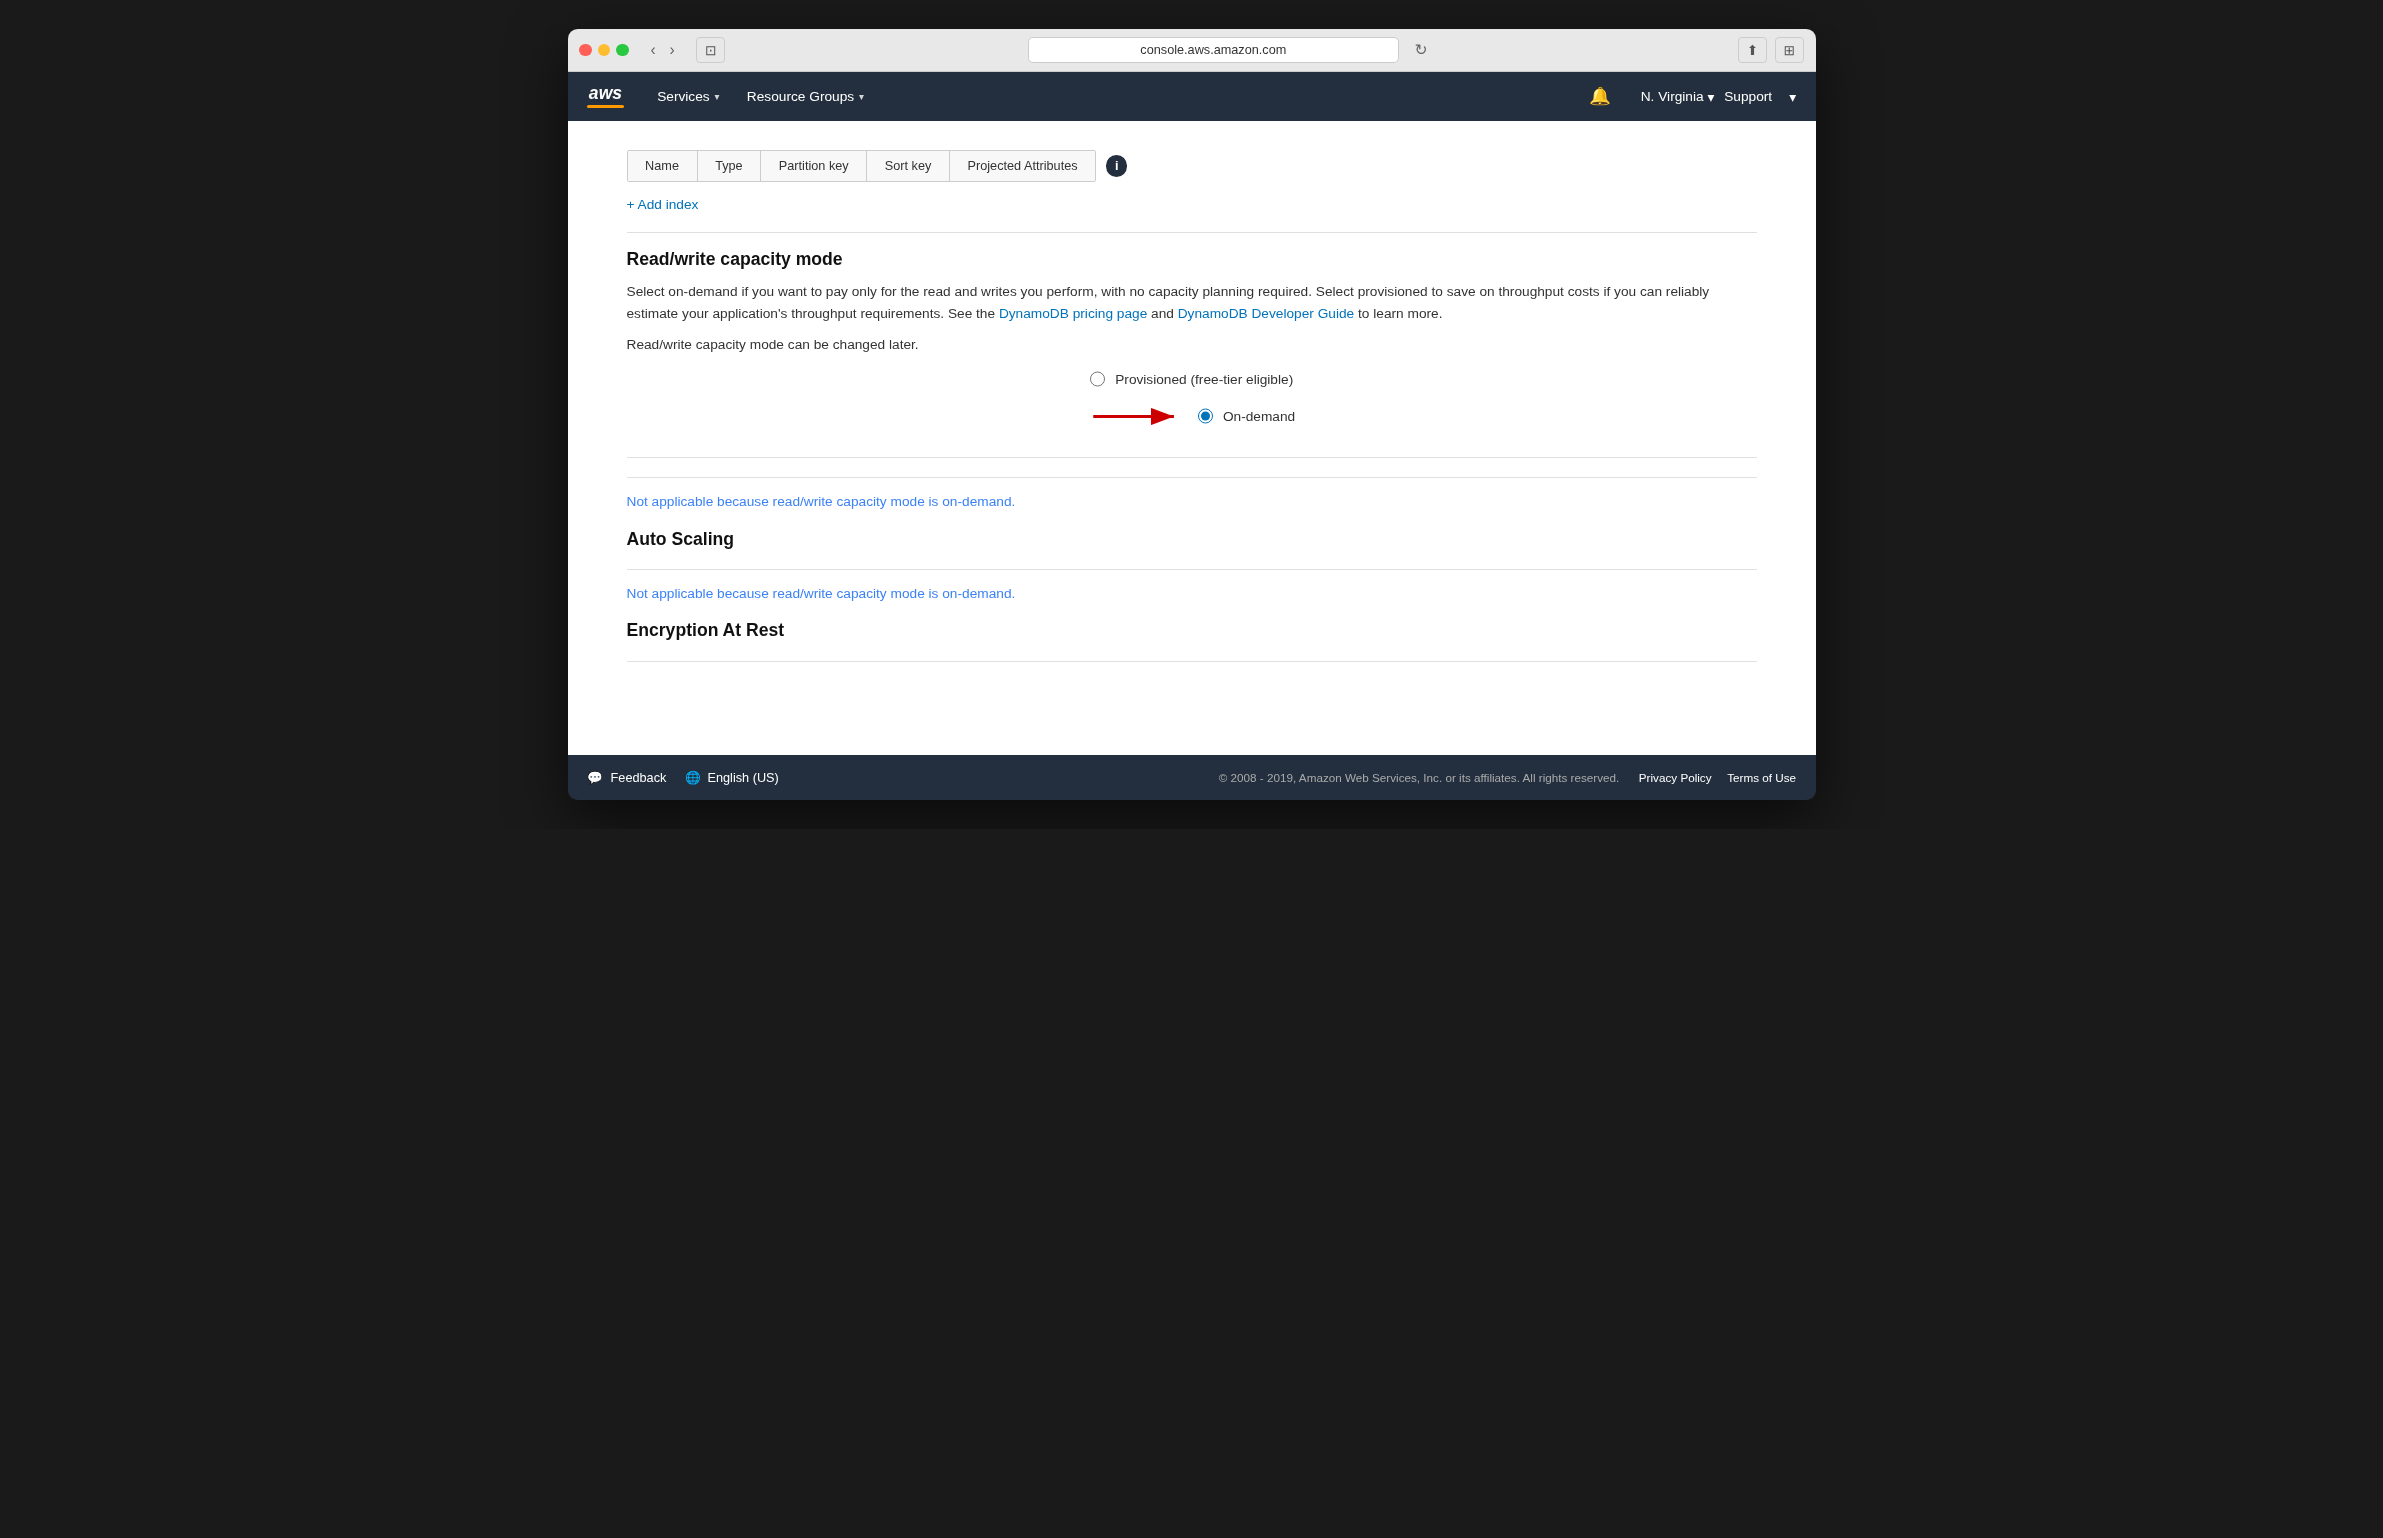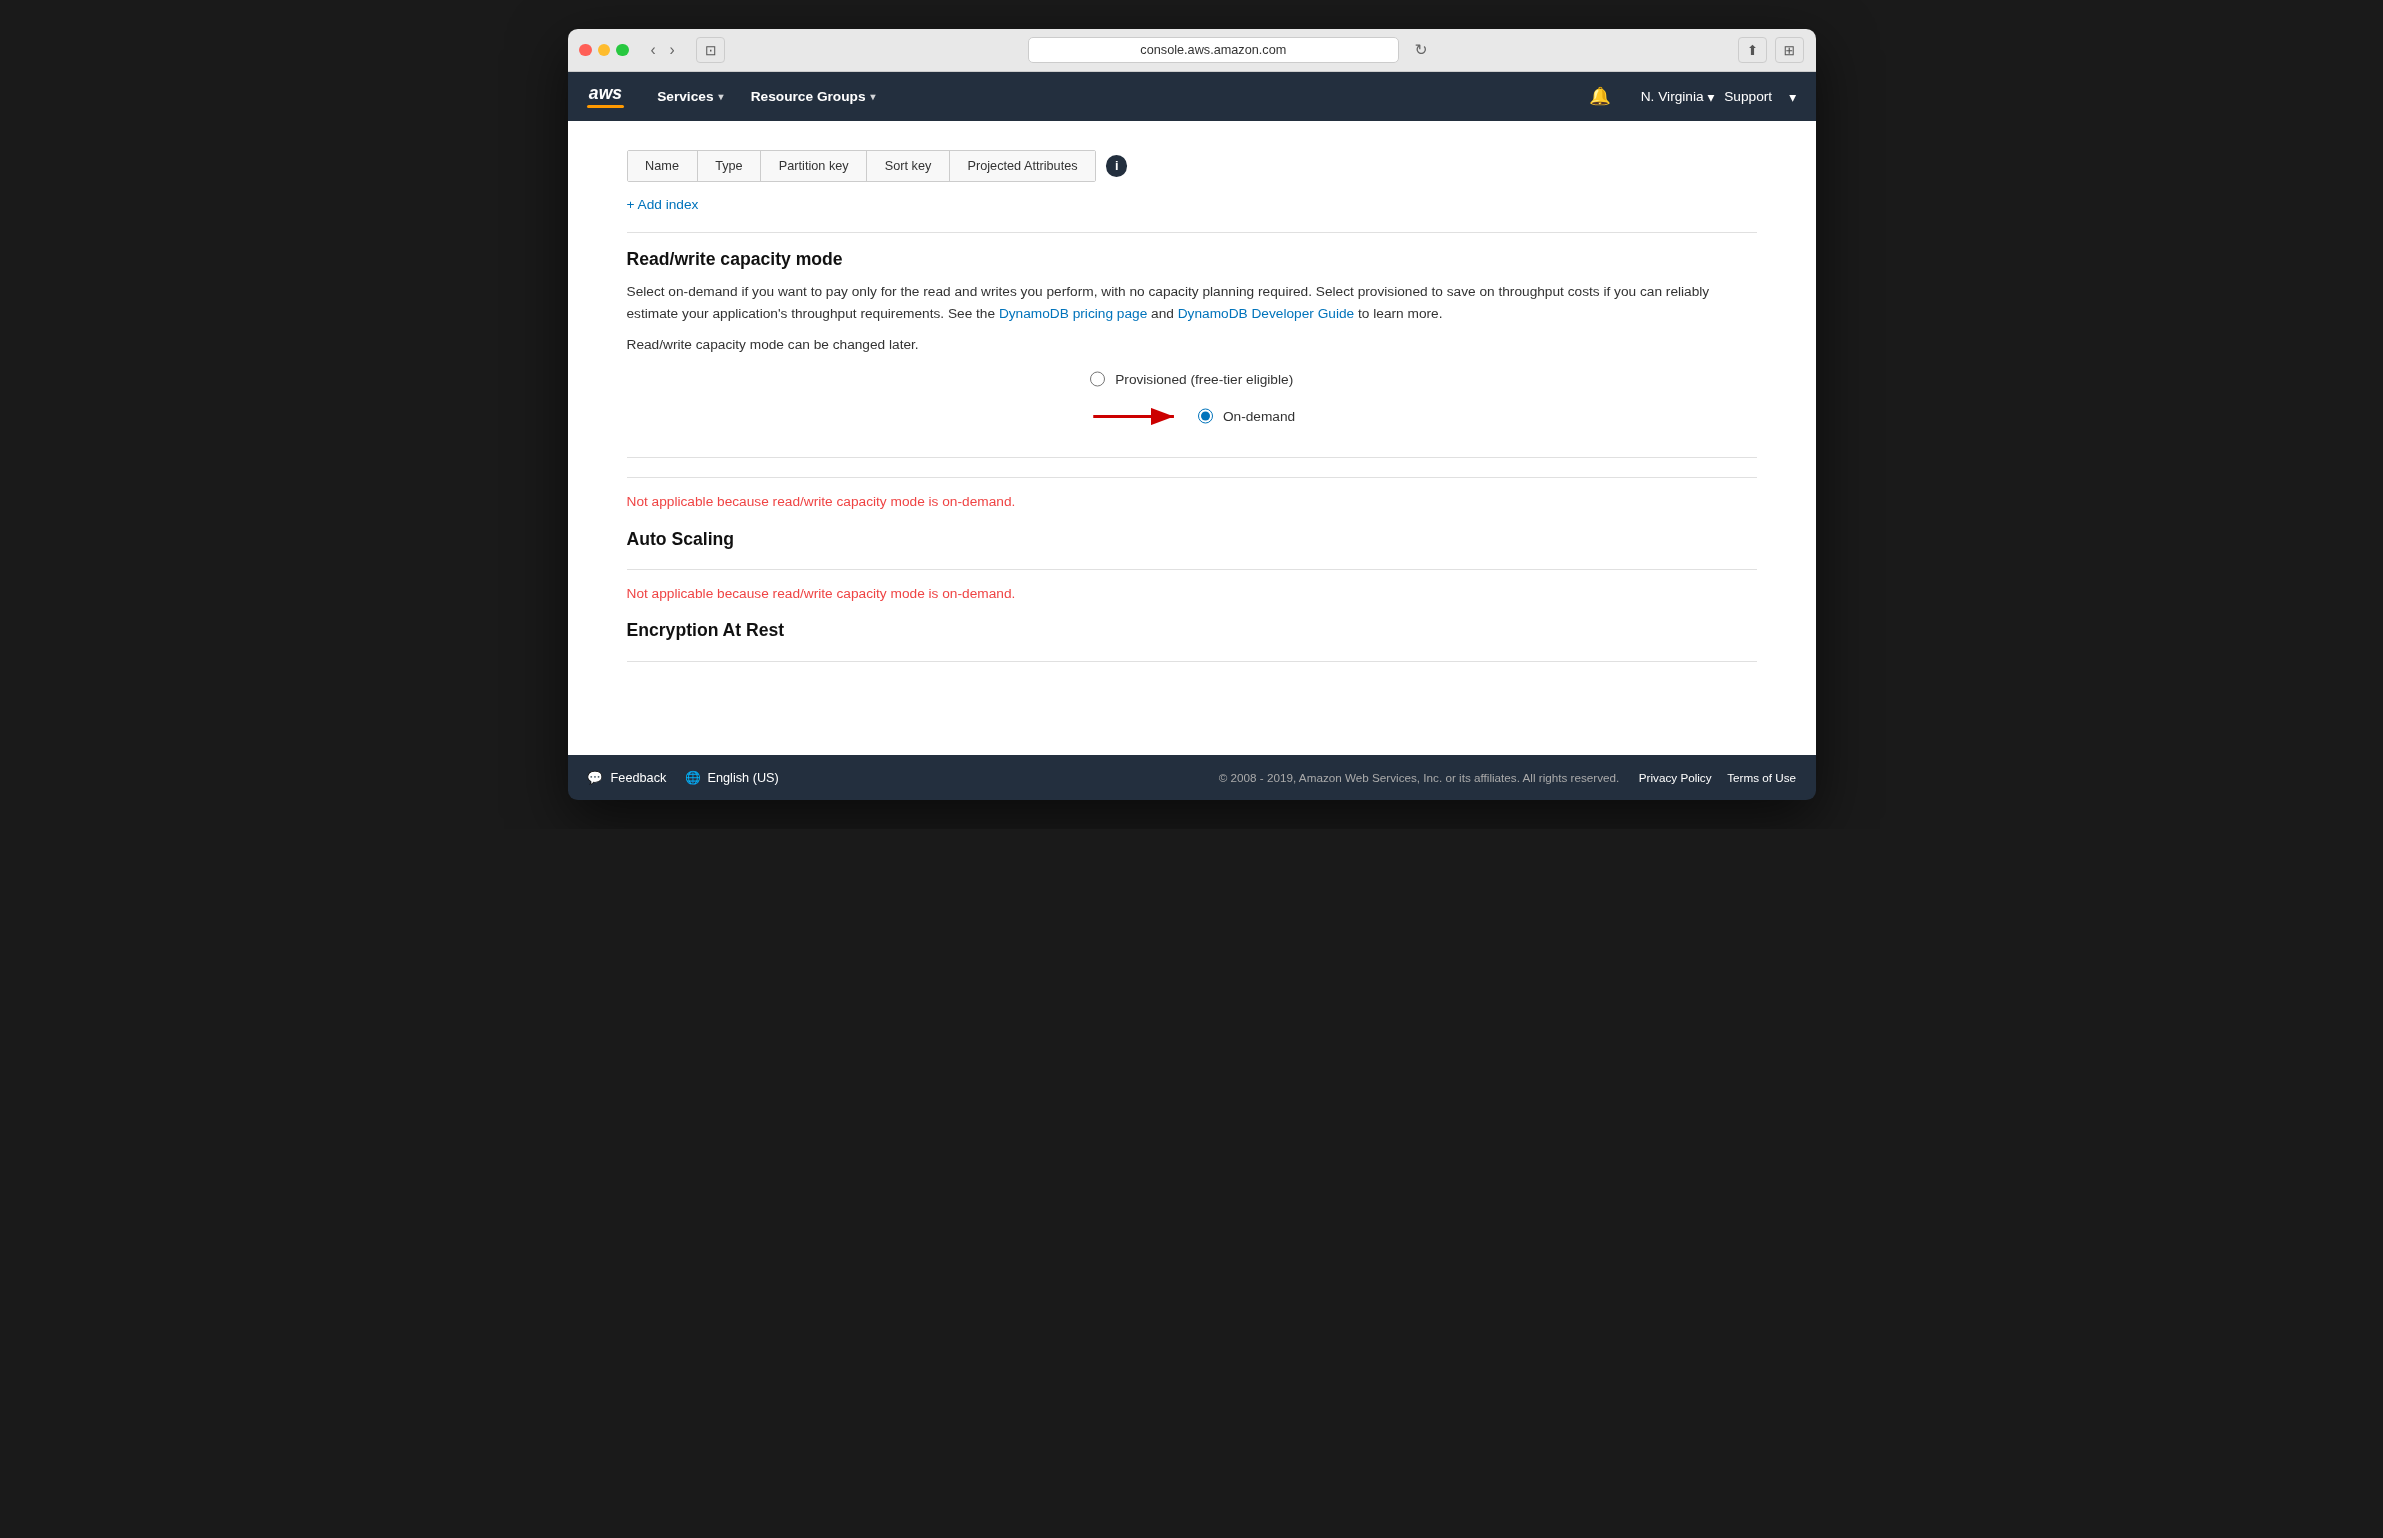--- a/index.html
+++ b/index.html
@@ -162,21 +162,21 @@
 
     .nav-item {
       color: white;
       padding: 0 13.7px;
       height: 49px;
       display: flex;
       align-items: center;
       gap: 4.9px;
       cursor: pointer;
       font-size: 13.7px;
-      font-weight: 700;
+      font-weight: 400;
     }
 
     .nav-item .chevron {
       font-size: 9.8px;
       opacity: 0.8;
     }
 
     .nav-spacer { flex: 1; }
 
     .nav-right {
@@ -322,21 +322,21 @@
       cursor: pointer;
     }
 
     
     .capacity-section {
       margin-top: 7.8px;
     }
 
     .not-applicable-text {
       font-size: 13.7px;
-      color: #ef4444;
+      color: #3b82f6;
       margin-top: 7.8px;
       margin-bottom: 19.5px;
     }
 
     
     .aws-footer {
       background: #232f3e;
       height: 45px;
       display: flex;
       align-items: center;

